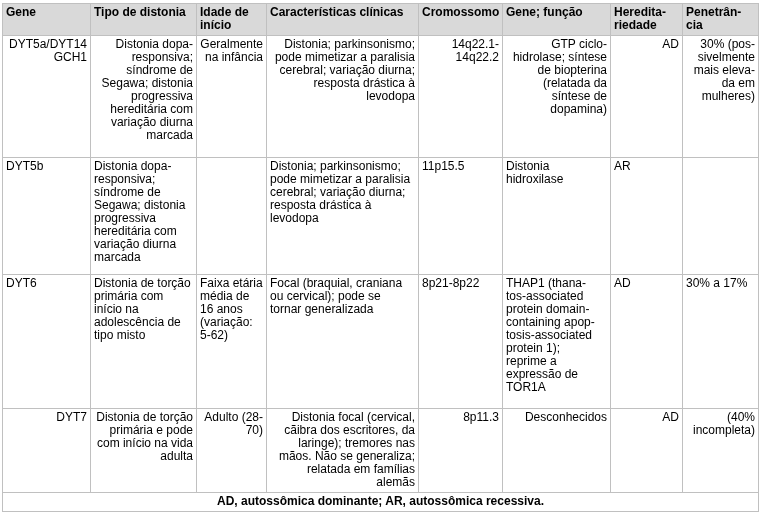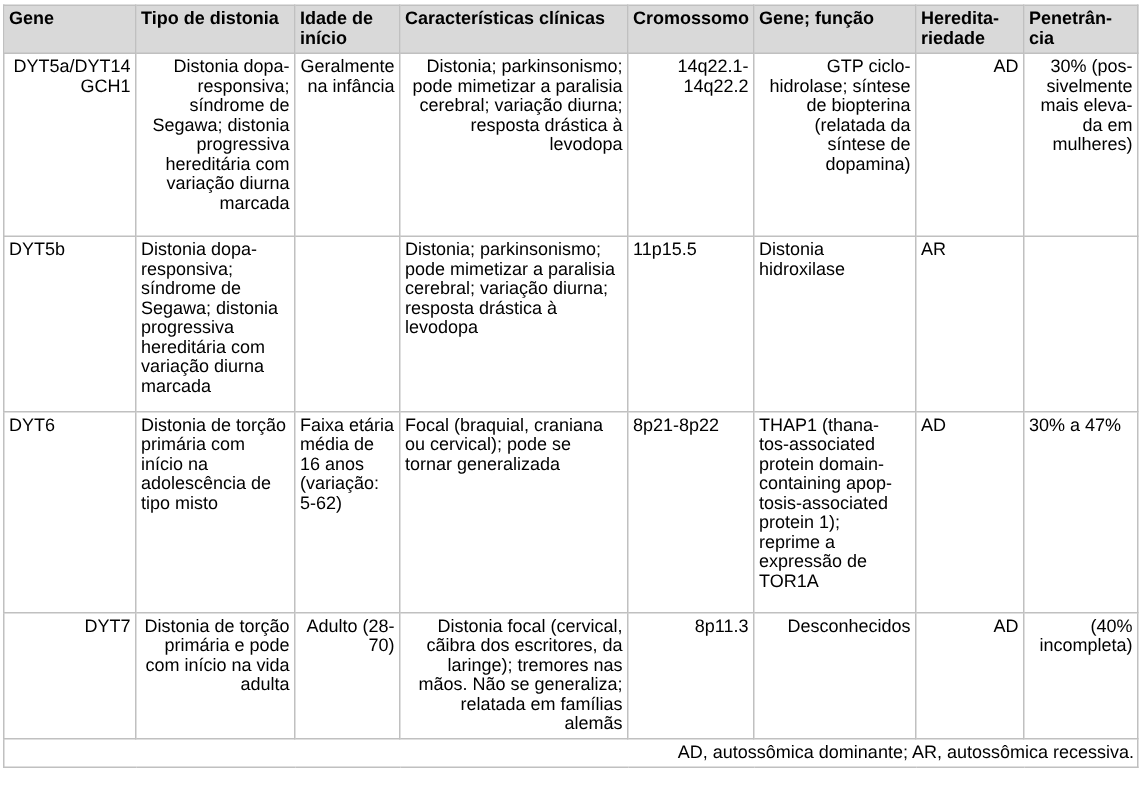--- a/index.html
+++ b/index.html
@@ -29,23 +29,24 @@
     text-align: left;
     font-weight: bold;
   }
   tr.hdr    { height: 32px; }
   tr.r0     { height: 122px; text-align: right; }
   tr.r1     { height: 117px; }
   tr.r2     { height: 134px; margin-top: 16px; }
   tr.r3     { height: 84px; text-align: right; }
   tr.footer { height: 19px; }
   tr.footer td {
-    text-align: right;
+    text-align: center;
     white-space: normal;
     padding: 2px;
+    font-weight: bold;
   }
 </style>
 </head>
 <body style="color: rgb(0, 0, 0);">
 
 <div class="wrap">
   <table class="gene-table">
     <colgroup>
       <col style="width:88px">
         <col style="width:106px">
@@ -107,21 +108,21 @@
         <td>THAP1 (thana-
 tos-associated
 protein domain-
 containing apop-
 tosis-associated
 protein 1);
 reprime a
 expressão de
 TOR1A</td>
         <td>AD</td>
-        <td>30% a 47%</td>
+        <td>30% a 17%</td>
       </tr>
       <tr class="r3">
         <td>DYT7</td>
         <td>Distonia de torção primária e pode com início na vida adulta</td>
         <td>Adulto (28-70)</td>
         <td>Distonia focal (cervical, cãibra dos escritores, da laringe); tremores nas mãos. Não se generaliza; relatada em famílias alemãs</td>
         <td>8p11.3</td>
         <td>Desconhecidos</td>
         <td>AD</td>
         <td>(40% incompleta)</td>

